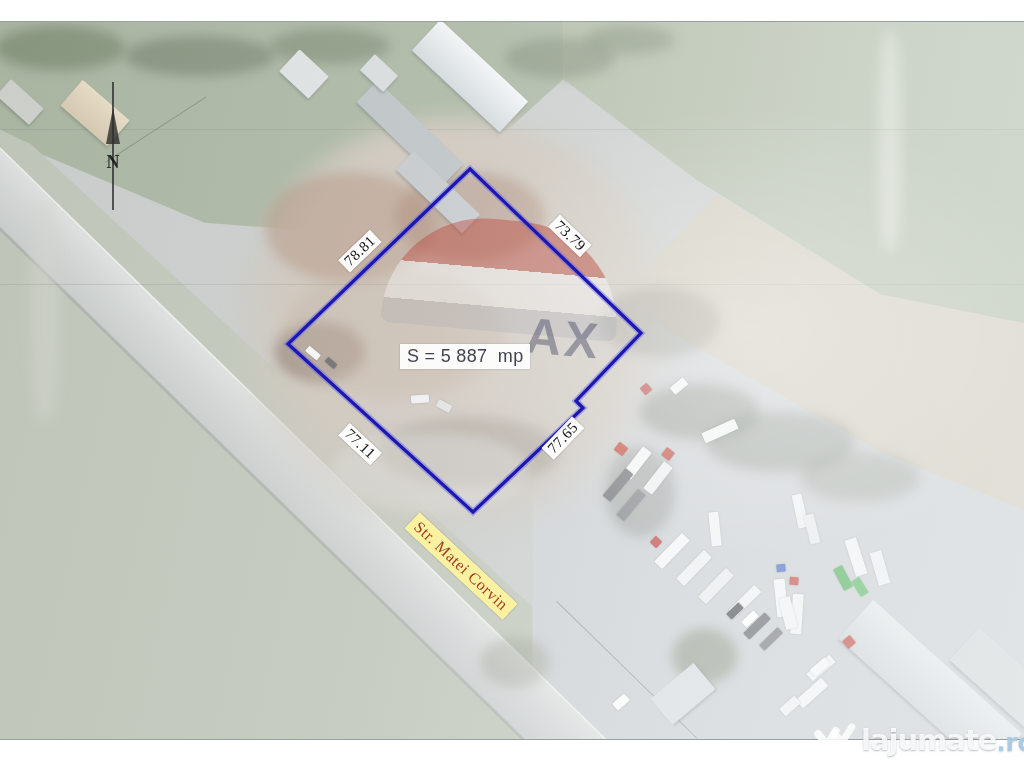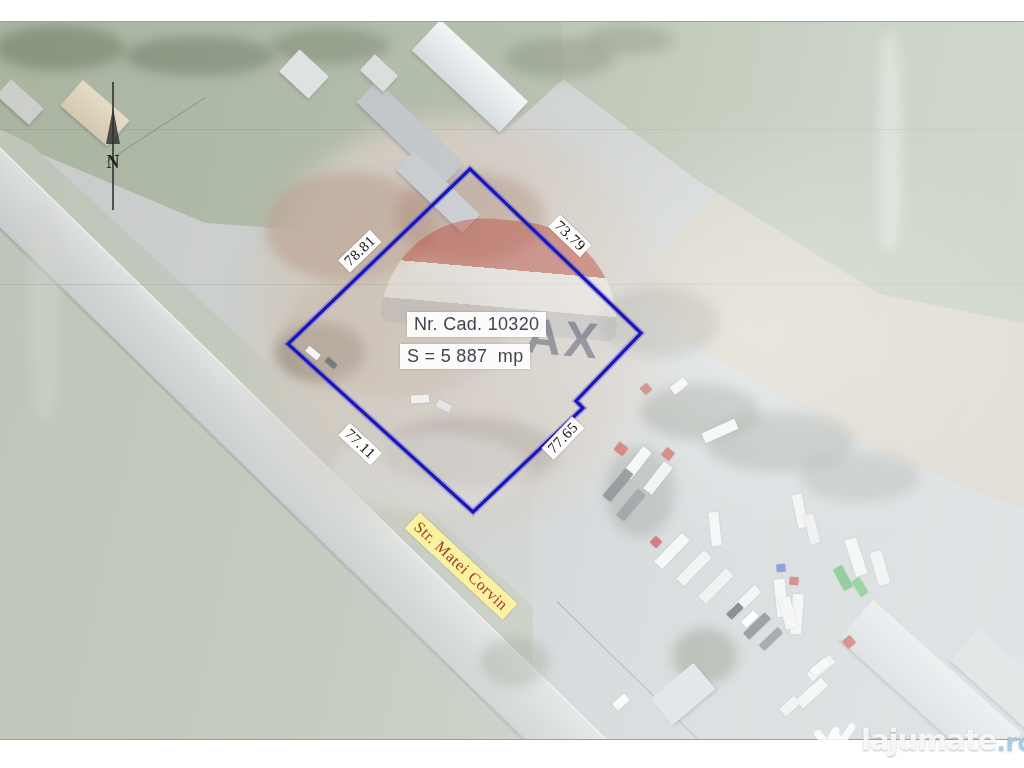--- a/index.html
+++ b/index.html
@@ -155,21 +155,20 @@
     <svg class="bound" width="1024" height="719" viewBox="0 0 1024 719">
       <polygon points="470,147 641,311 576,379 583,386 473,490 288,322" fill="rgba(235,235,255,0.05)" stroke="rgba(102,102,221,0.45)" stroke-width="6.5"></polygon>
       <polygon points="470,147 641,311 576,379 583,386 473,490 288,322" fill="none" stroke="#1b16b4" stroke-width="3.2"></polygon>
     </svg>
 
     <div class="dim" style="left:360px;top:229px;transform:translate(-50%,-50%) rotate(-44deg);">78.81</div>
     <div class="dim" style="left:570px;top:214px;transform:translate(-50%,-50%) rotate(44deg);">73.79</div>
     <div class="dim" style="left:360px;top:422px;transform:translate(-50%,-50%) rotate(43deg);">77.11</div>
     <div class="dim" style="left:563px;top:416px;transform:translate(-50%,-50%) rotate(-46deg);">77.65</div>
 
-    <div class="cad" style="left:407px;top:290px;">Nr. Cad. 10320</div>
     <div class="cad" style="left:400px;top:322px;">S = 5 887  mp</div>
 
     <div class="street" style="left:461px;top:544px;transform:translate(-50%,-50%) rotate(43deg);">Str. Matei Corvin</div>
 
     <div class="north">
       <div class="stem"></div>
       <div class="head"></div>
       <div class="n">N</div>
     </div>
   </div>

